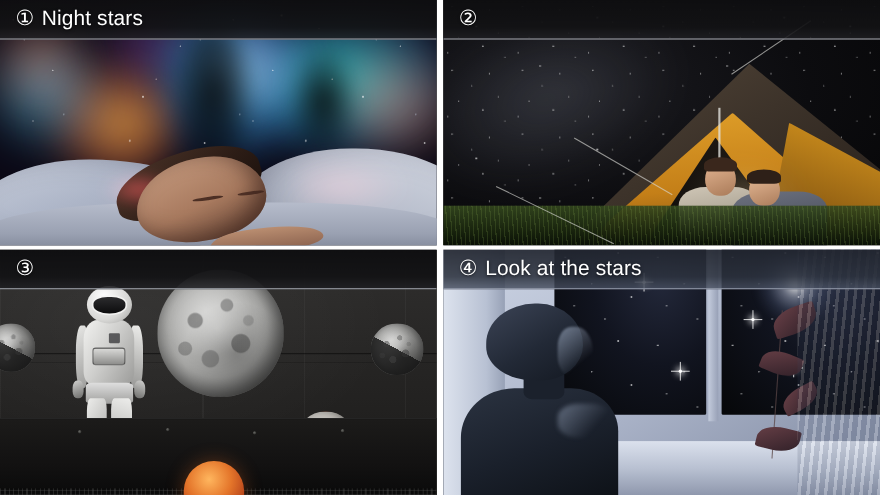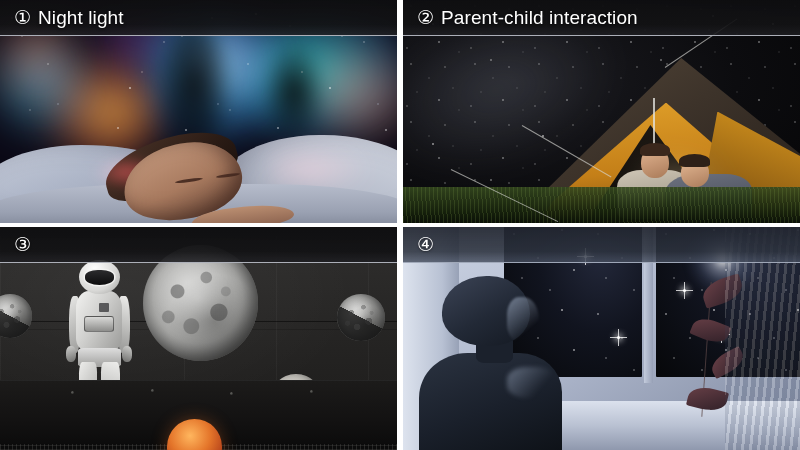--- a/index.html
+++ b/index.html
@@ -425,21 +425,21 @@
         <div class="hair"></div>
         <div class="hair-glow"></div>
         <div class="head"></div>
         <div class="eye-l"></div>
         <div class="eye-r"></div>
         <div class="arm"></div>
       </div>
     </div>
     <div class="caption-bar">
       <span class="caption-num">①</span>
-      <span class="caption-text">Night light</span>
+      <span class="caption-text">Night stars</span>
     </div>
   </div>
 
   <div class="panel" id="panel-2">
     <div class="scene">
       <div class="night-sky"></div>
       <div class="milkyway"></div>
       <div class="dense-stars"></div>
       <div class="dense-stars2"></div>
 
@@ -459,21 +459,20 @@
       <div class="kid-hair"></div>
 
       <div class="grass">
         <div class="grass-tex"></div>
       </div>
       <div class="guy-line gl1"></div>
       <div class="guy-line gl2"></div>
     </div>
     <div class="caption-bar">
       <span class="caption-num">②</span>
-      <span class="caption-text">Parent-child interaction</span>
     </div>
   </div>
 
   <div class="panel" id="panel-3">
     <div class="scene">
       <div class="concrete"></div>
       <div class="concrete-tex"></div>
       <div class="wall-panel-line" style="top:42%"></div>
 
       <div class="moon moon-big"></div>
@@ -550,16 +549,17 @@
       <div class="boy">
         <div class="b-body"></div>
         <div class="b-neck"></div>
         <div class="b-head"></div>
         <div class="b-face-edge"></div>
         <div class="b-shoulder-hl"></div>
       </div>
     </div>
     <div class="caption-bar light">
       <span class="caption-num">④</span>
+      <span class="caption-text">Look at the stars</span>
     </div>
   </div>
 
 </div>
 
 </body></html>

